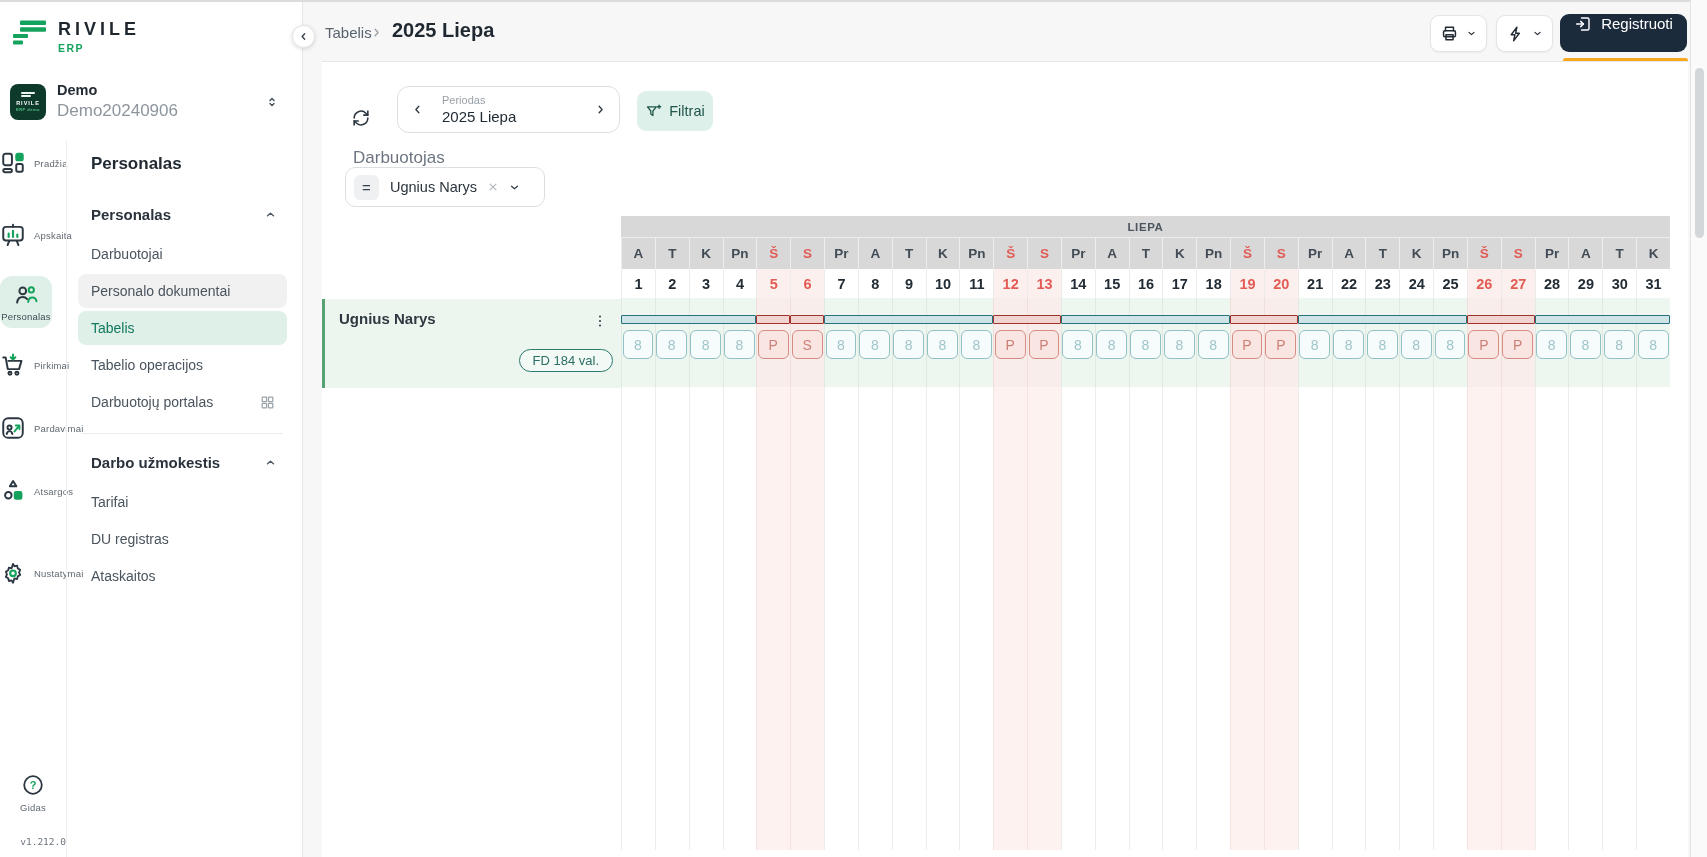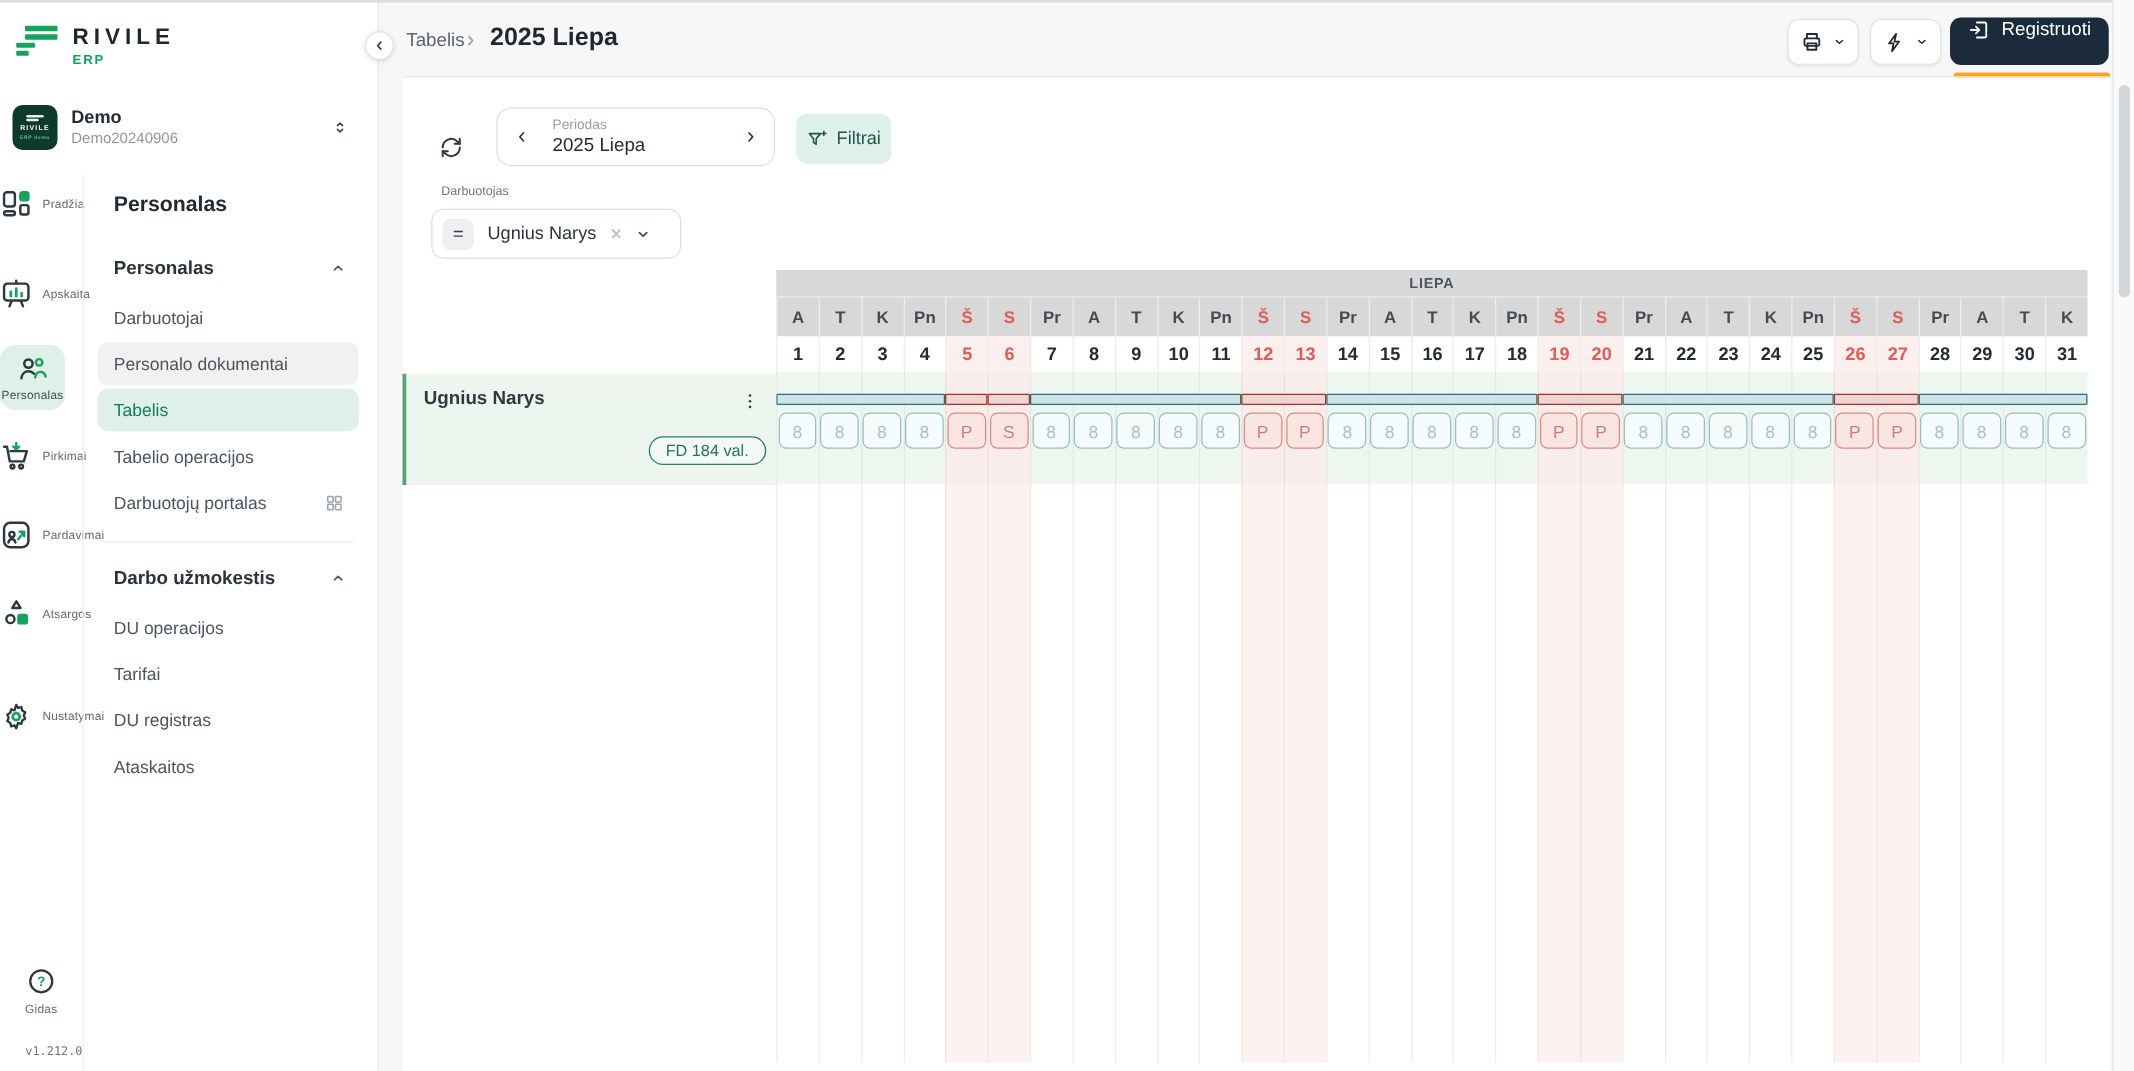--- a/index.html
+++ b/index.html
@@ -17,21 +17,21 @@
   .brand-sub{font-size:10.5px;font-weight:700;letter-spacing:1.5px;color:#14a35c;margin-top:4px}
   .workspace{position:absolute;left:10px;top:80px;width:283px;height:44px;display:flex;
              align-items:center;gap:11px;cursor:pointer;background:transparent;border:0;padding:0;text-align:left}
   .ws-avatar{width:36px;height:36px;border-radius:8px;background:#0e3a2b;display:flex;flex-direction:column;
              align-items:center;justify-content:center;gap:1px;flex:0 0 auto}
   .ws-avatar .l1{width:14px;height:2px;background:#e9f5ee;border-radius:1px}
   .ws-avatar .l2{width:10px;height:2px;background:#e9f5ee;border-radius:1px;margin-right:4px}
   .ws-avatar .t{font-size:5.5px;letter-spacing:1px;color:#fff;font-weight:700;margin-top:2px}
   .ws-avatar .t2{font-size:4px;letter-spacing:.5px;color:#54c08a;font-weight:700}
   .ws-name{font-size:14.5px;font-weight:700;color:#232c34;line-height:1.2}
-  .ws-id{font-size:12px;color:#8d959d;line-height:1.3}
+  .ws-id{font-size:17px;color:#8d959d;line-height:1.3}
   .ws-caret{margin-left:auto;margin-right:14px;color:#3c464f}
 
   
   #rail{position:absolute;left:0;top:140px;width:66px;height:600px}
   .rail-item{position:absolute;left:0;width:66px;display:flex;align-items:center;
              gap:8px;cursor:pointer;background:none;border:0;padding:0}
   .rail-ico{width:26px;height:26px;color:#2d3741;display:flex;align-items:center;justify-content:center}
   .rail-item.active .tile{width:52px;height:52px;background:#dff0e8;border-radius:12px;display:flex;
              flex-direction:column;align-items:center;justify-content:center;gap:3px}
   .rail-label{font-size:9.5px;color:#5f6972;letter-spacing:.2px}
@@ -86,21 +86,21 @@
               border-radius:12px;background:#fff;box-sizing:border-box;cursor:pointer}
   .pb-prev,.pb-next{position:absolute;top:0;height:100%;width:34px;border:0;background:none;cursor:pointer;
               display:flex;align-items:center;justify-content:center;color:#2d3741;padding:0}
   .pb-prev{left:2px}.pb-next{right:2px}
   .pb-text{position:absolute;left:44px;top:7px}
   .pb-label{font-size:11px;color:#98a0a8;line-height:1.2}
   .pb-value{font-size:15px;color:#222c35;margin-top:1px}
   .filter-btn{position:absolute;left:315px;top:29px;width:76px;height:40px;border-radius:9px;border:0;
               background:#def0ea;display:flex;align-items:center;justify-content:center;gap:7px;
               color:#21564b;font-size:14.5px;font-weight:500;cursor:pointer;font-family:inherit}
-  .emp-label{position:absolute;left:31px;top:86px;font-size:10px;color:#6d7680}
+  .emp-label{position:absolute;left:31px;top:86px;font-size:17px;color:#6d7680}
   .emp-box{position:absolute;left:23px;top:105px;width:200px;height:40px;border:1px solid #dcdfe2;
            border-radius:10px;background:#fff;box-sizing:border-box;display:flex;align-items:center;cursor:pointer}
   .emp-eq{width:25px;height:25px;margin-left:8px;border-radius:6px;background:#eef0f1;border:0;
           font-size:15px;color:#39434d;cursor:pointer;display:flex;align-items:center;justify-content:center;
           font-family:inherit}
   .emp-val{font-size:14.5px;color:#2a333d;margin-left:11px}
   .emp-x{margin-left:9px;color:#b3bac0;background:none;border:0;cursor:pointer;padding:0;display:flex}
   .emp-chev{margin-left:8px;color:#39434d;background:none;border:0;cursor:pointer;padding:0;display:flex}
 
   
@@ -311,23 +311,20 @@
           </span>
         </div>
         <div class="menu-divider"></div>
         <div class="msec-head">
           <span>Darbo užmokestis</span>
           <span class="chev">
             <svg width="13" height="13" viewBox="0 0 24 24" fill="none" stroke="currentColor" stroke-width="2.4" stroke-linecap="round" stroke-linejoin="round">
               <path d="m6.5 14.5 5.5-5 5.5 5"></path>
             </svg>
           </span>
-        </div>
-        <div class="mitem ">
-          <span>DU operacijos</span>
         </div>
         <div class="mitem ">
           <span>Tarifai</span>
         </div>
         <div class="mitem ">
           <span>DU registras</span>
         </div>
         <div class="mitem ">
           <span>Ataskaitos</span>
         </div>

